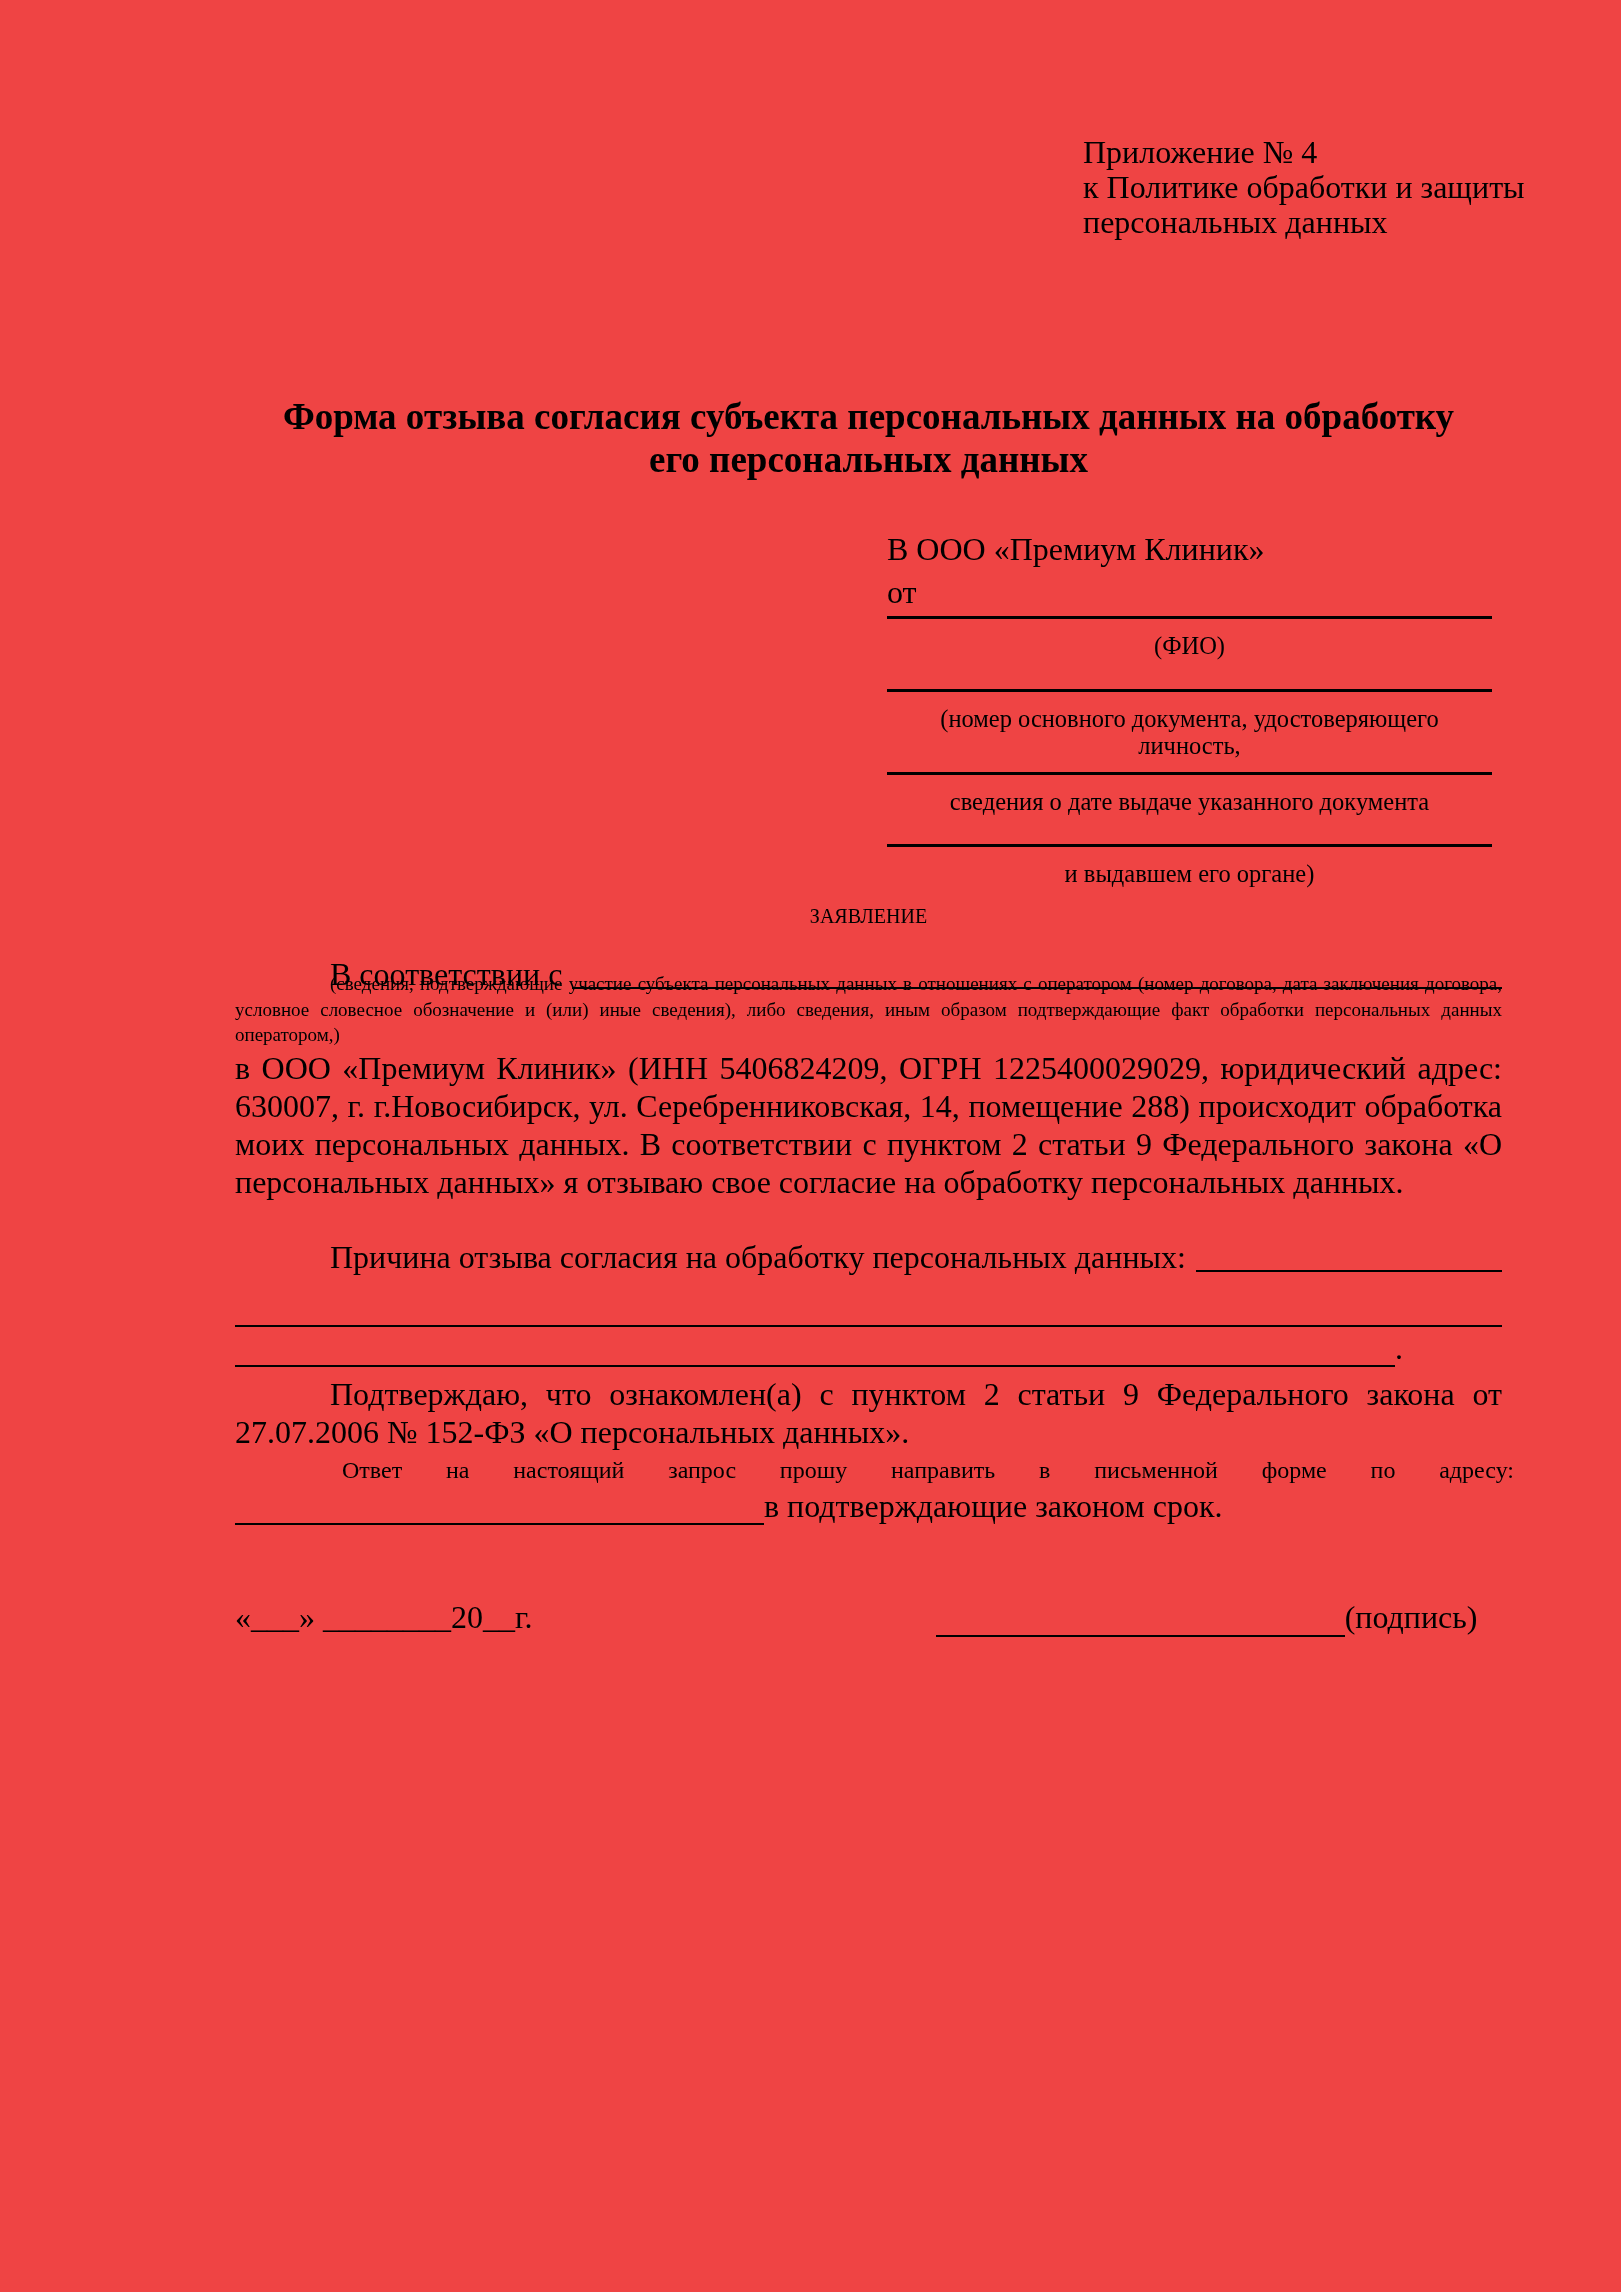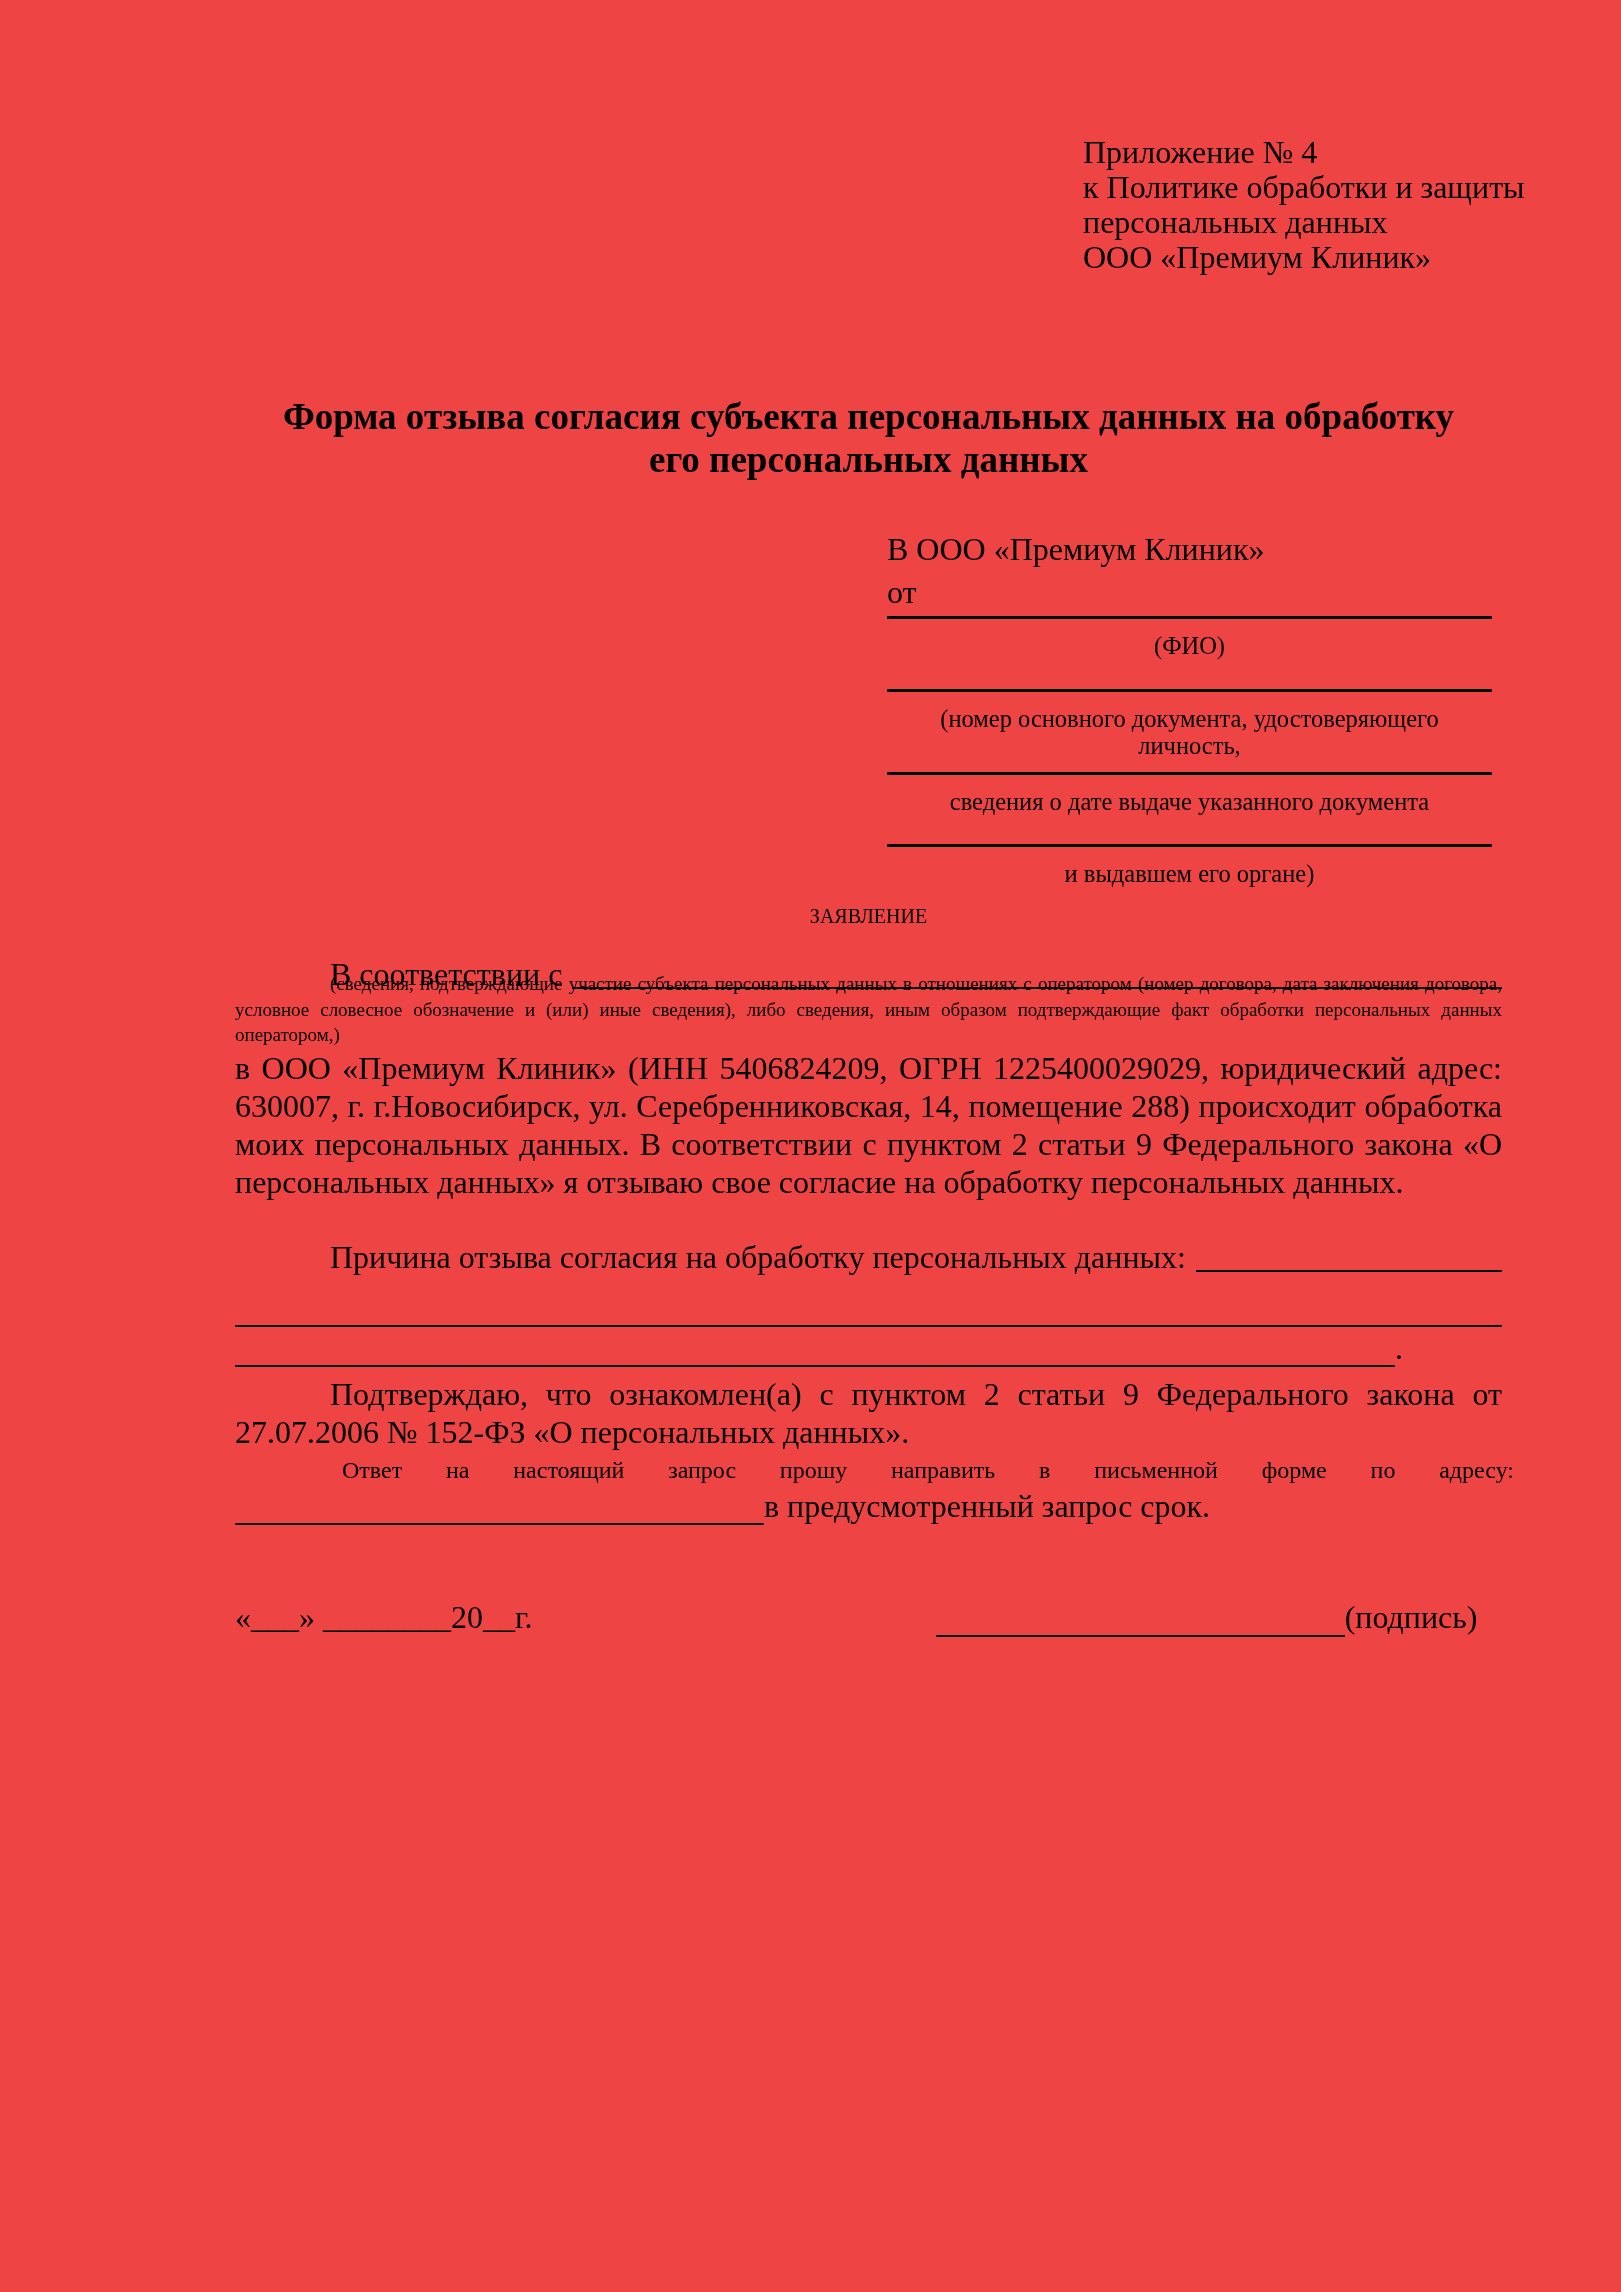--- a/index.html
+++ b/index.html
@@ -75,21 +75,20 @@
 </style>
 </head>
 <body>
 
 <div class="page">
 
   <div class="annex">
     <div>Приложение № 4</div>
     <div>к Политике обработки и защиты</div>
     <div>персональных данных</div>
-    <div>ООО «Премиум Клиник»</div>
   </div>
 
   <div class="title">
     <div>Форма отзыва согласия субъекта персональных данных на обработку</div>
     <div>его персональных данных</div>
   </div>
 
   <div class="addressee">
     <div class="addr-to">В ООО «Премиум Клиник»</div>
     <div class="addr-from">от</div>
@@ -125,21 +124,21 @@
     <span class="fill2"></span>
     <span class="period">.</span>
   </div>
 
   <div class="confirm-para">Подтверждаю, что ознакомлен(а) с пунктом 2 статьи 9 Федерального закона от 27.07.2006 № 152-ФЗ «О персональных данных».</div>
 
   <div class="reply-line1">Ответ на настоящий запрос прошу направить в письменной форме по адресу:</div>
 
   <div class="reply-line2">
     <span class="addr-fill"></span>
-    <span>в предусмотренный запрос срок.</span>
+    <span>в подтверждающие законом срок.</span>
   </div>
 
   <div class="footer-row">
     <span>«___» ________20__г.</span>
     <span class="spacer"></span>
     <span class="sig-line"></span>
       <span>(подпись)</span>
   </div>
 
 </div>

